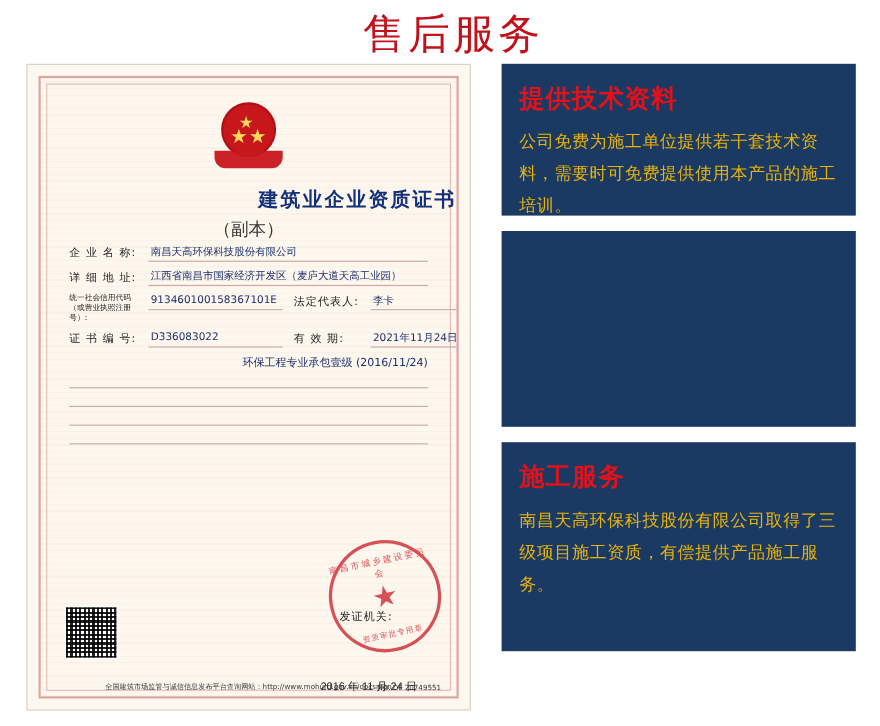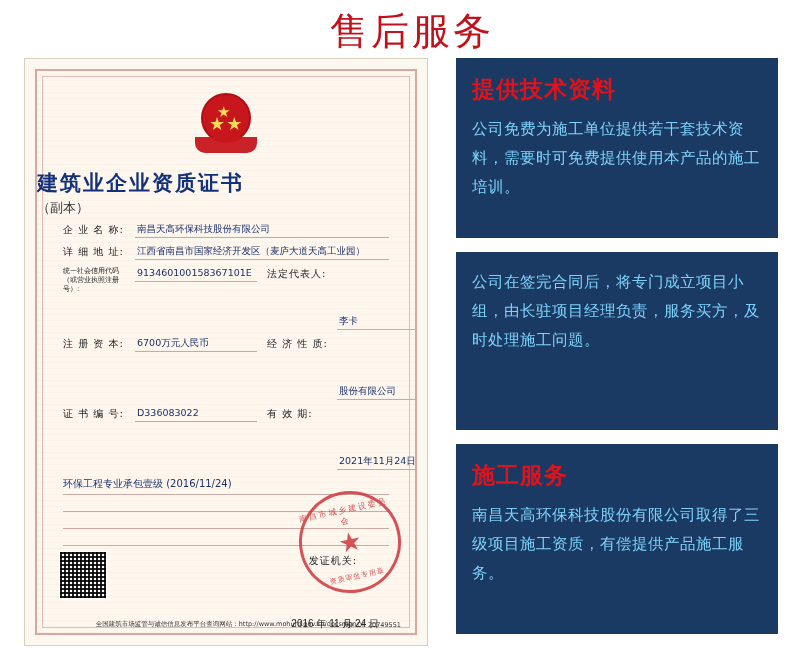--- a/index.html
+++ b/index.html
@@ -107,35 +107,35 @@
     height: 16px;
     background: #c8161d;
     border-radius: 0 0 10px 10px;
     opacity: .95;
   }
   .cert-title {
     position: absolute;
     top: 98px;
     left: 0;
     width: 100%;
-    text-align: left;
+    text-align: right;
     color: #13307a;
-    font-size: 21px;
+    font-size: 18px;
     font-weight: bold;
     letter-spacing: 2px;
     font-family: "DejaVu Sans", sans-serif;
   }
   .cert-subtitle {
     position: absolute;
     top: 128px;
     left: 0;
     width: 100%;
-    text-align: left;
+    text-align: center;
     color: #333333;
-    font-size: 13px;
+    font-size: 16px;
     font-family: Liberation Serif, serif;
   }
   .cert-fields {
     position: absolute;
     top: 152px;
     left: 26px;
     right: 26px;
     font-family: "DejaVu Sans", sans-serif;
     font-size: 10px;
     color: #222;
@@ -169,34 +169,33 @@
     flex: none;
     width: 118px;
   }
   .f-row.dual .f-label.second {
     width: 70px;
     flex: 0 0 70px;
     padding-left: 10px;
   }
   .f-row.dual .f-value.second {
     width: 96px;
-    margin-top: 48px;
   }
   .scope-title {
     margin-top: 6px;
     font-size: 10px;
     letter-spacing: 1px;
   }
   .scope-box {
     margin-top: 4px;
     border-bottom: 1px solid #c9a9a4;
-    text-align: left;
+    text-align: right;
     color: #1b2f6e;
     font-size: 10px;
-    padding-bottom: 3px;
+    padding-bottom: 15px;
   }
   .scope-blank {
     border-bottom: 1px solid #c9a9a4;
     height: 16px;
   }
   
   .stamp {
     position: absolute;
     left: 262px;
     top: 420px;
@@ -311,25 +310,25 @@
     color: #e2121a;
     font-size: 23px;
     font-weight: bold;
     letter-spacing: 1px;
     margin-bottom: 10px;
     font-family: "DejaVu Sans", sans-serif;
   }
   .panel-body {
     font-size: 15.5px;
     line-height: 29px;
-    color: #7dd3fc;
+    color: #eab308;
     font-family: "DejaVu Sans", sans-serif;
     letter-spacing: 0.5px;
   }
-  .p1 { height: 180px; }
+  .p1 { height: 138px; }
   .p2 { height: 178px; }
   .p3 { height: 190px; }
 </style>
 </head>
 <body>
 
 <div class="page">
 
   <div class="page-title">售后服务</div>
 
@@ -359,26 +358,20 @@
         </div>
 
         <div class="f-row dual">
           <div class="f-label small">统一社会信用代码
 （或营业执照注册号）:</div>
           <div class="f-value">913460100158367101E</div>
           <div class="f-label second">法定代表人:</div>
           <div class="f-value second">李卡</div>
         </div>
 
-        <div class="f-row dual">
-          <div class="f-label">注 册 资 本:</div>
-          <div class="f-value">6700万元人民币</div>
-          <div class="f-label second">经 济 性 质:</div>
-          <div class="f-value second">股份有限公司</div>
-        </div>
 
         <div class="f-row dual">
           <div class="f-label">证 书 编 号:</div>
           <div class="f-value">D336083022</div>
           <div class="f-label second">有 效 期:</div>
           <div class="f-value second">2021年11月24日</div>
         </div>
 
         <div class="scope-box">环保工程专业承包壹级 (2016/11/24)</div>
         <div class="scope-blank"></div>
@@ -404,21 +397,20 @@
   </div>
 
   <div class="panels">
 
     <div class="panel p1">
       <div class="panel-title">提供技术资料</div>
       <div class="panel-body">公司免费为施工单位提供若干套技术资料，需要时可免费提供使用本产品的施工培训。</div>
     </div>
 
     <div class="panel p2">
-      <div class="panel-body">公司在签完合同后，将专门成立项目小组，由长驻项目经理负责，服务买方，及时处理施工问题。</div>
     </div>
 
     <div class="panel p3">
       <div class="panel-title">施工服务</div>
       <div class="panel-body">南昌天高环保科技股份有限公司取得了三级项目施工资质，有偿提供产品施工服务。</div>
     </div>
 
   </div>
 </div>
 

